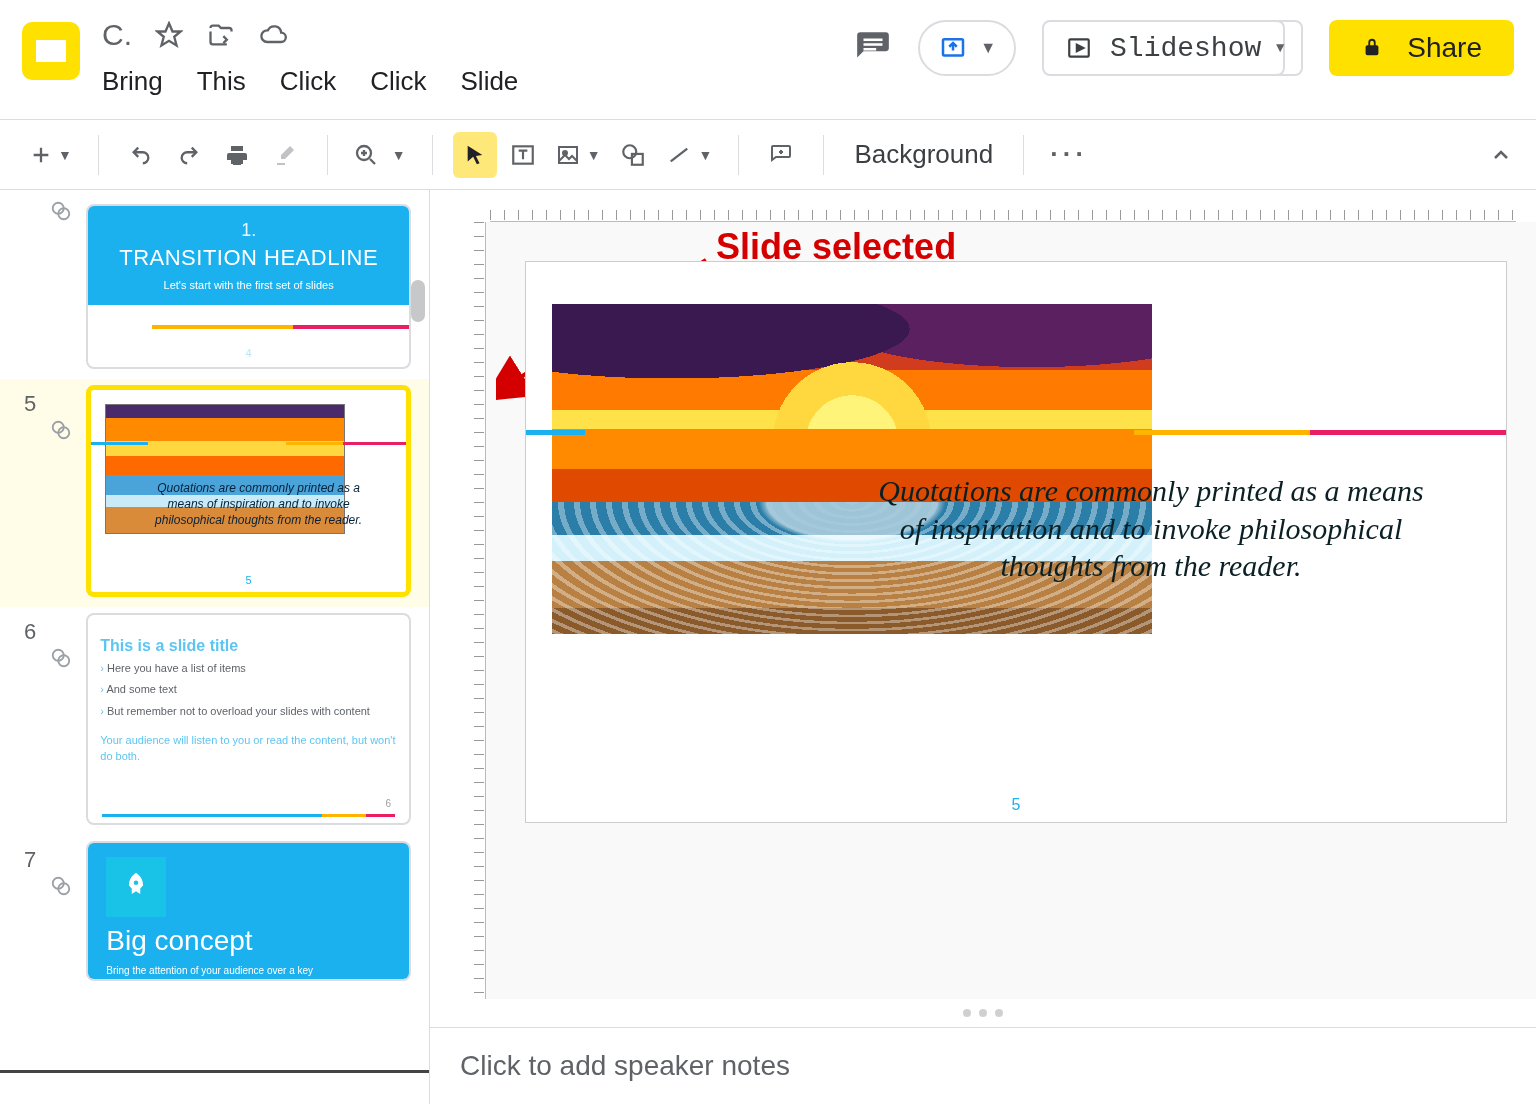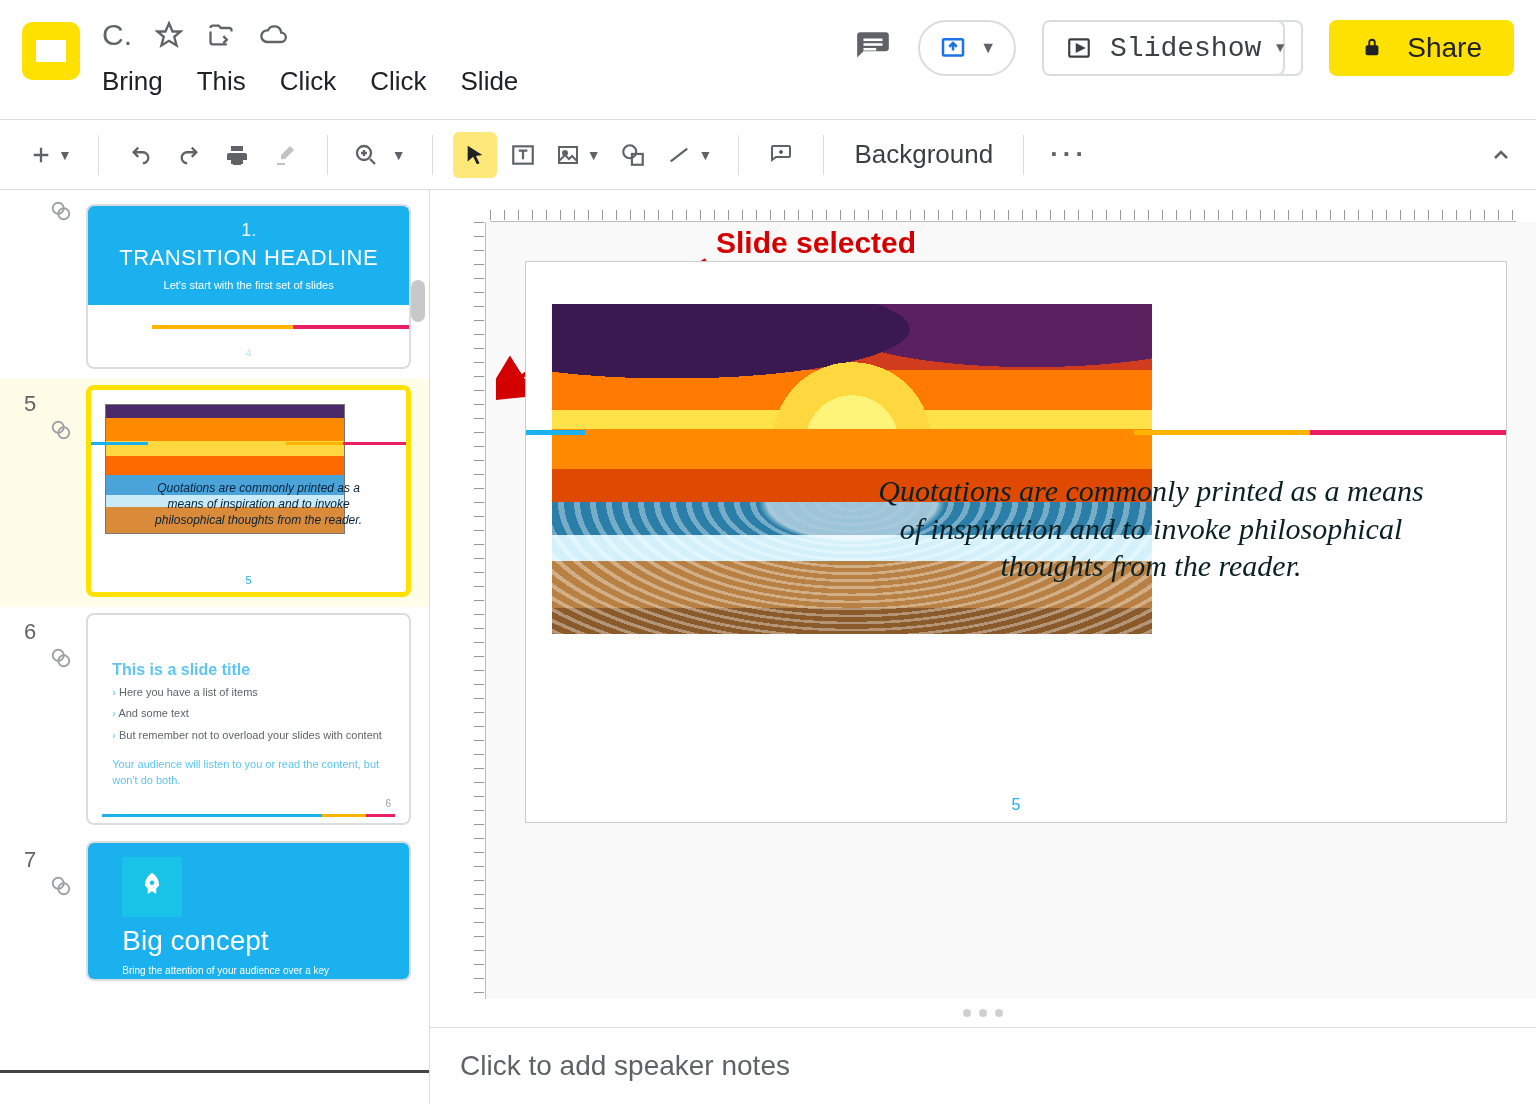--- a/index.html
+++ b/index.html
@@ -76,30 +76,30 @@
   
   .s5 { position: relative; width:100%; height:100%; }
   .s5 .img { position:absolute; left:14px; top:14px; width:240px; height:130px; background:
      linear-gradient(180deg,#4a2a6a 0 10%, #ff8a00 10% 28%, #ffd840 28% 40%, #ff6a00 40% 55%, #4aa3d9 55% 70%, #c9eaf7 70% 80%, #d98b3a 80% 100%);
      border: 1px solid #777;}
   .s5 .line { position:absolute; top:52px; left:0; right:0; height:3px; background:linear-gradient(90deg,#1bb0ee 0 18%, transparent 18% 62%, #ffb400 62% 80%, #e91e63 80% 100%);}
   .s5 .txt { position:absolute; left:60px; right:40px; top:90px; font-size:12px; font-style:italic; text-align:center; color:#06213a; line-height:1.35;}
   .s5 .pg { position:absolute; bottom:6px; left:0; right:0; text-align:center; font-size:11px; color:#1bb0ee;}
 
   
-  .s6 { padding: 22px 24px; color:#3c4043;margin-top:24px; }
+  .s6 { padding: 22px 12px; color:#3c4043; }
   .s6 .title { color:#5ec5f2; font-size:16px; font-weight:bold; }
   .s6 .li { font-size:11px; color:#5f6368; margin-top:6px; line-height:1.4;}
   .s6 .li::before { content:"› "; color:#5ec5f2; }
   .s6 .note { font-size:11px; color:#5ec5f2; margin-top:14px; line-height:1.4;}
   .s6 .bar { position:absolute; bottom:6px; left:14px; right:14px; height:3px; background:linear-gradient(90deg,#1bb0ee 0 75%, #ffb400 75% 90%, #e91e63 90% 100%);}
   .s6 .pg { position:absolute; bottom:14px; right:18px; font-size:10px; color:#9aa0a6;}
 
   
-  .s7 { background:#1bb0ee; color:#fff; padding:14px 34px; }
+  .s7 { background:#1bb0ee; color:#fff; padding:14px 18px; }
   .s7 .rocketbox { width:60px; height:60px; background:#19c3e8; display:flex; align-items:center; justify-content:center; margin-bottom:8px;}
   .s7 .big { font-size:28px; }
   .s7 .sm { font-size:10px; margin-top:8px; }
 
   .thumbs-scroll { position:absolute; right:4px; top:90px; width:14px; height:42px; background:#c6c8ca; border-radius:8px;}
 
   
   .canvas-col { flex:1; display:flex; flex-direction:column; background:#fff; position:relative; }
   .hruler { height:26px; margin-left:60px; margin-right:20px; margin-top:6px; background:#fff; border-bottom:1px solid #bbb; position:relative; }
   .hruler .ticks { position:absolute; inset:0; background:
@@ -138,21 +138,21 @@
                 repeating-radial-gradient(ellipse at 50% 0%, rgba(255,255,255,.6) 0 6px, transparent 6px 16px);
     opacity:.6;
   }
   .slide .accent { position:absolute; top:168px; left:0; right:0; height:5px;
     background: linear-gradient(90deg, #1bb0ee 0 6%, transparent 6% 62%, #ffb400 62% 80%, #e91e63 80% 100%);
   }
   .slide .quote { position:absolute; left:350px; right:80px; top:210px; font-size:30px; font-style:italic; color:#0b2024; text-align:center; line-height:1.25; font-family: Georgia, serif;}
   .slide .slnum { position:absolute; bottom:8px; left:0; right:0; text-align:center; font-size:16px; color:#1bb0ee;}
 
   .annot { position:absolute; left:230px; top:4px; pointer-events:none; }
-  .annot-text { color:#d40000; font-weight:bold; font-size:30px; }
+  .annot-text { color:#d40000; font-weight:bold; font-size:36px; }
   .annot svg { position:absolute; left:-220px; top:14px; }
 
   .pager-dots { height:28px; display:flex; align-items:center; justify-content:center; gap:8px; color:#c0c0c0; }
   .pager-dots .d { width:8px; height:8px; border-radius:50%; background:#d0d0d0; }
 
   .notes { border-top:1px solid #dadce0; padding:22px 30px; font-size:28px; color:#5f6368; }
 
   .explore { position:absolute; right:24px; bottom:10px; height:52px; border:2px solid #dadce0; border-radius:8px 8px 0 0; padding:0 26px; display:flex; align-items:center; gap:14px; font-size:26px; color:#5f6368; background:#fff;}
   .explore .sq { width:26px; height:26px; background:#ffe100; border-radius:4px;}
 

